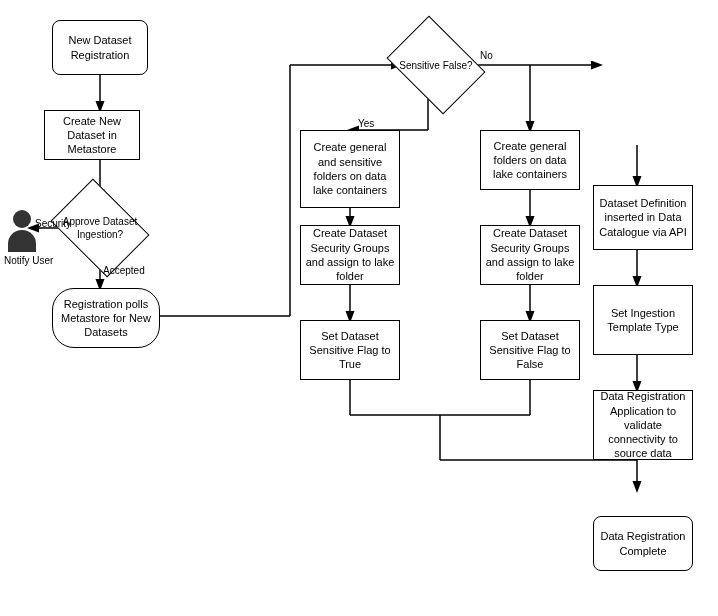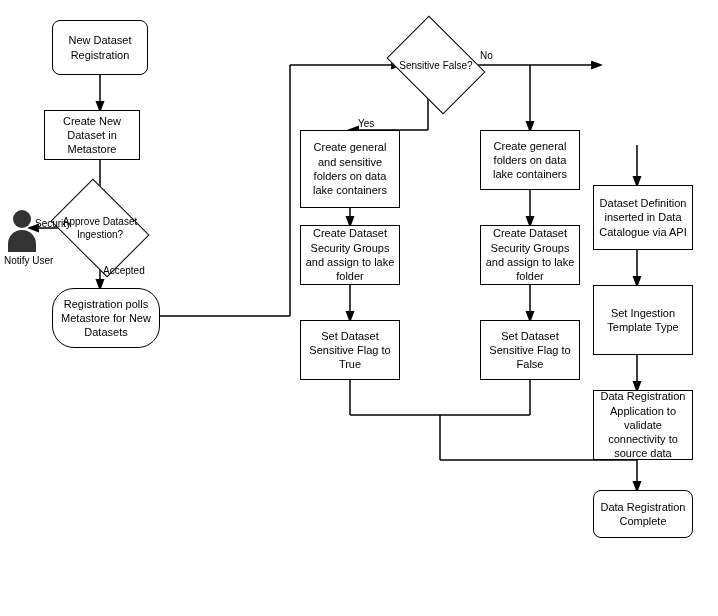--- a/index.html
+++ b/index.html
@@ -213,17 +213,17 @@
   </div>
 
   <div class="box" style="left:593px;top:185px;width:100px;height:65px;">
     <span>Dataset Definition inserted in Data Catalogue via API</span>
   </div>
 
   <div class="box" style="left:593px;top:390px;width:100px;height:70px;">
     <span>Data Registration Application to validate connectivity to source data</span>
   </div>
 
-  <div class="box rounded" style="left:593px;top:490px;width:100px;height:48px;">
+  <div class="box rounded" style="left:593px;top:516px;width:100px;height:55px;">
     <span>Data Registration Complete</span>
   </div>
 
 </div>
 
 </body></html>

